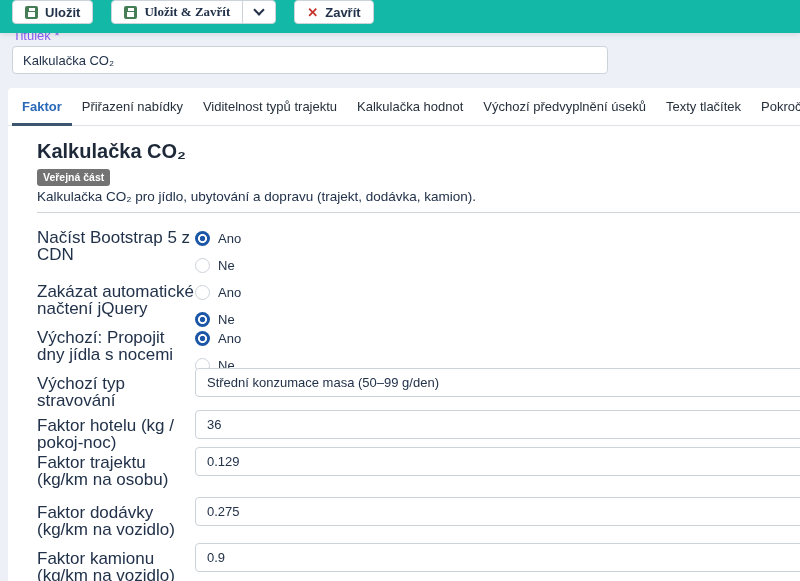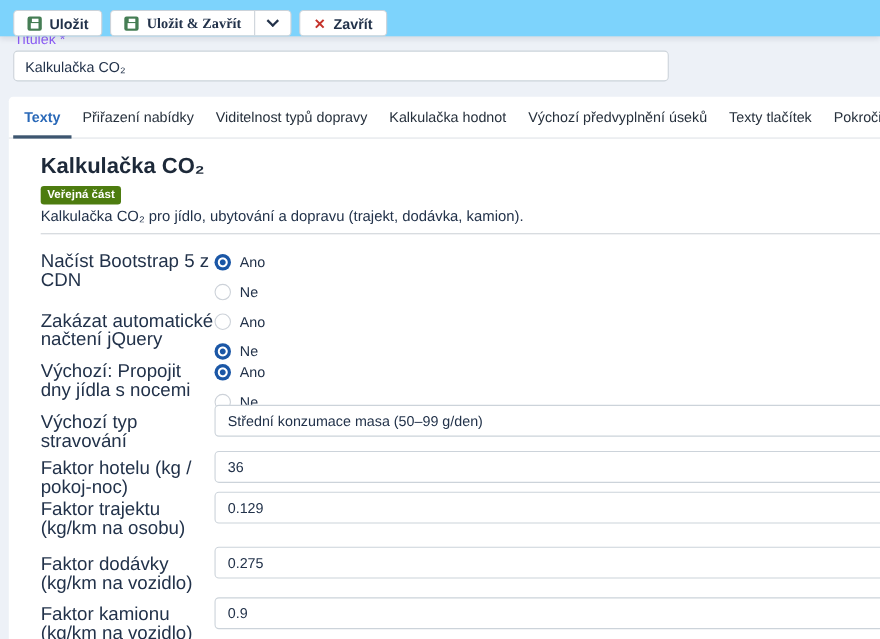--- a/index.html
+++ b/index.html
@@ -7,23 +7,23 @@
   body {
     position:relative;
     background:#edf1f7;
     font-family:"Liberation Sans", sans-serif;
     color:#22324a;
   }
 
   
   .toolbar {
     position:absolute; top:0; left:0; right:0; height:33px;
-    background:#7dd3fc;
+    background:#14b8a6;
     box-shadow:0 2px 5px rgba(20,30,50,.10);
-    display:flex; align-items:flex-end; gap:7px;
+    display:flex; align-items:flex-start; gap:18px;
     padding-left:12px; z-index:10;
   }
   .btn, .btn-group {
     height:24px; background:#fff;
     border:1px solid #ccd3da; border-radius:4px;
     font-size:13px; font-weight:600; color:#22324a;
   }
   .btn { display:inline-flex; align-items:center; gap:7px; padding:0 12px; cursor:pointer; }
   .btn-group { display:inline-flex; align-items:stretch; padding:0;font-family:Liberation Serif, serif; }
   .btn-group .seg { display:flex; align-items:center; gap:7px; padding:0 12px; cursor:pointer; }
@@ -56,21 +56,21 @@
     display:flex; height:38px; align-items:stretch;
     border-bottom:1px solid #dfe3e8; padding-left:4px;
   }
   .tab { display:flex; align-items:center; padding:0 10px; font-size:13px; color:#26303c;
          position:relative; white-space:nowrap; cursor:pointer; }
   .tab.active { color:#2a69b8; font-weight:700; }
   .tab.active::after { content:''; position:absolute; left:0; right:0; bottom:-1px; height:3px; background:#3d5670; }
 
   
   .heading { position:absolute; left:29px; top:52px; font-size:20px; font-weight:700; color:#1d2939; }
-  .badge   { position:absolute; left:29px; top:81px; background:#4d7c0f; color:#fff;
+  .badge   { position:absolute; left:29px; top:81px; background:#737373; color:#fff;
              font-size:10.5px; font-weight:700; padding:3px 6px; border-radius:3px; line-height:1; }
   .desc    { position:absolute; left:29px; top:101px; font-size:13.5px; color:#22324a; }
   .rule    { position:absolute; left:29px; right:0; top:124px; height:0; border-top:1px solid #cfd4d9; }
 
   
   .frow { position:absolute; left:29px; width:780px; }
   .frow.r1 { top:140px; } .frow.r2 { top:194px; } .frow.r3 { top:240px; }
   .frow.r4 { top:280px; } .frow.r5 { top:322px; } .frow.r6 { top:359px; }
   .frow.r7 { top:409px; } .frow.r8 { top:455px; }
   .flabel { position:absolute; left:0; top:1px; width:157px; font-size:17px; line-height:17px; color:#22324a; }
@@ -112,23 +112,23 @@
     <span class="xmark">✕</span>
     <span>Zavřít</span>
   </button>
 </div>
 
 <div class="title-label">Titulek *</div>
 <input class="title-input" type="text" value="Kalkulačka CO₂" style="">
 
 <div class="card">
   <div class="tabbar">
-      <div class="tab active">Texty</div>
+      <div class="tab active">Faktor</div>
       <div class="tab">Přiřazení nabídky</div>
-      <div class="tab">Viditelnost typů dopravy</div>
+      <div class="tab">Viditelnost typů trajektu</div>
       <div class="tab">Kalkulačka hodnot</div>
       <div class="tab">Výchozí předvyplnění úseků</div>
       <div class="tab">Texty tlačítek</div>
       <div class="tab">Pokročilé</div>
     </div>
 
   <div class="heading">Kalkulačka CO₂</div>
   <div class="badge">Veřejná část</div>
   <div class="desc">Kalkulačka CO₂ pro jídlo, ubytování a dopravu (trajekt, dodávka, kamion).</div>
   <div class="rule"></div>

